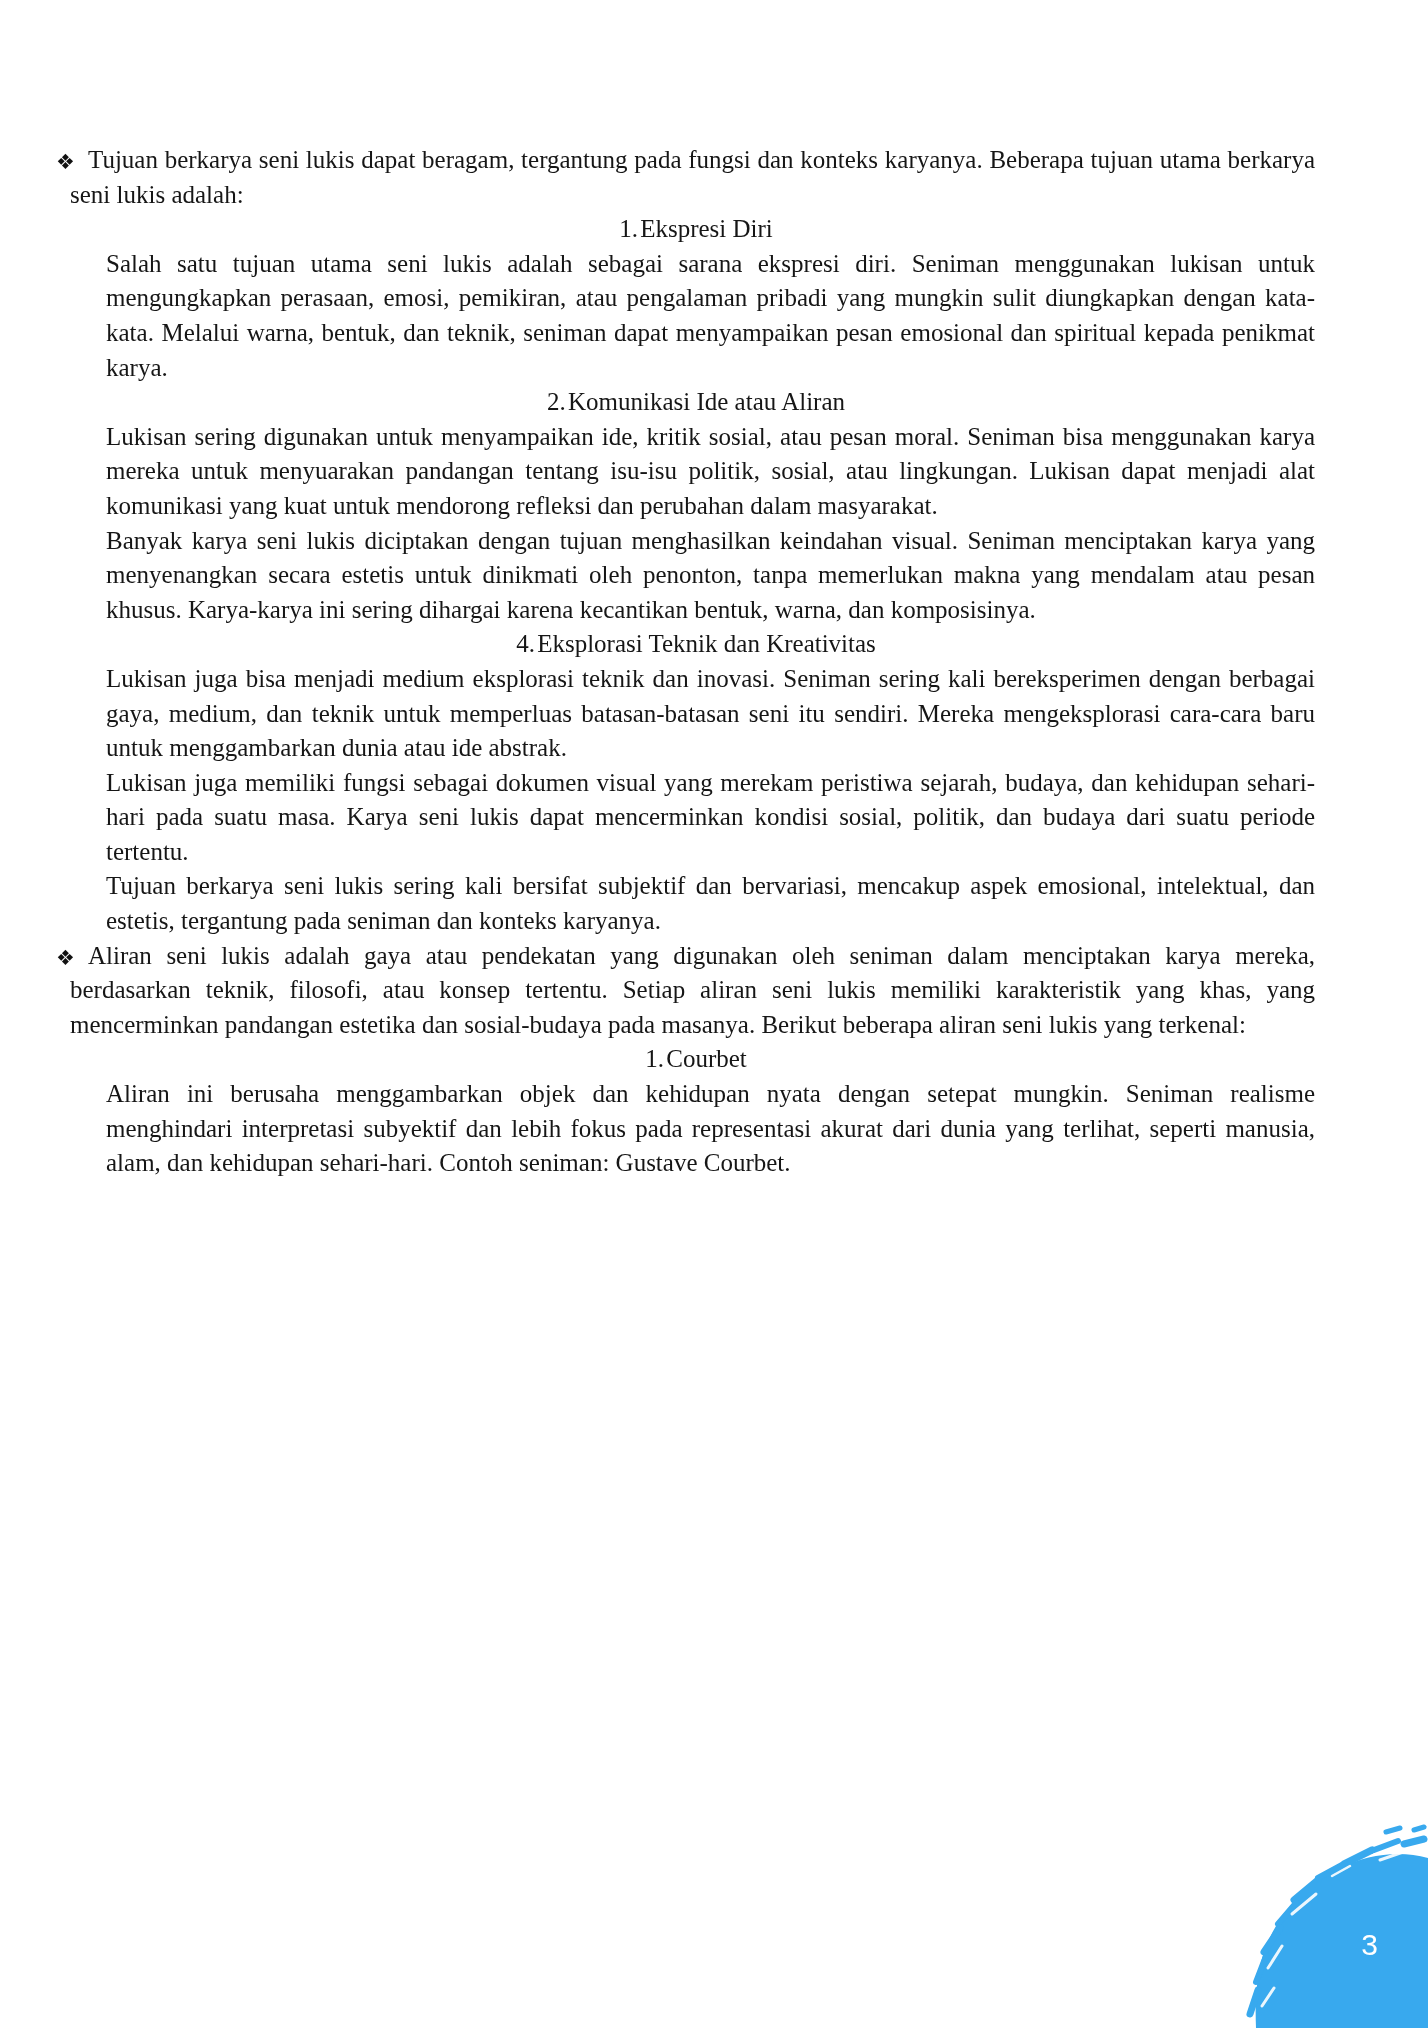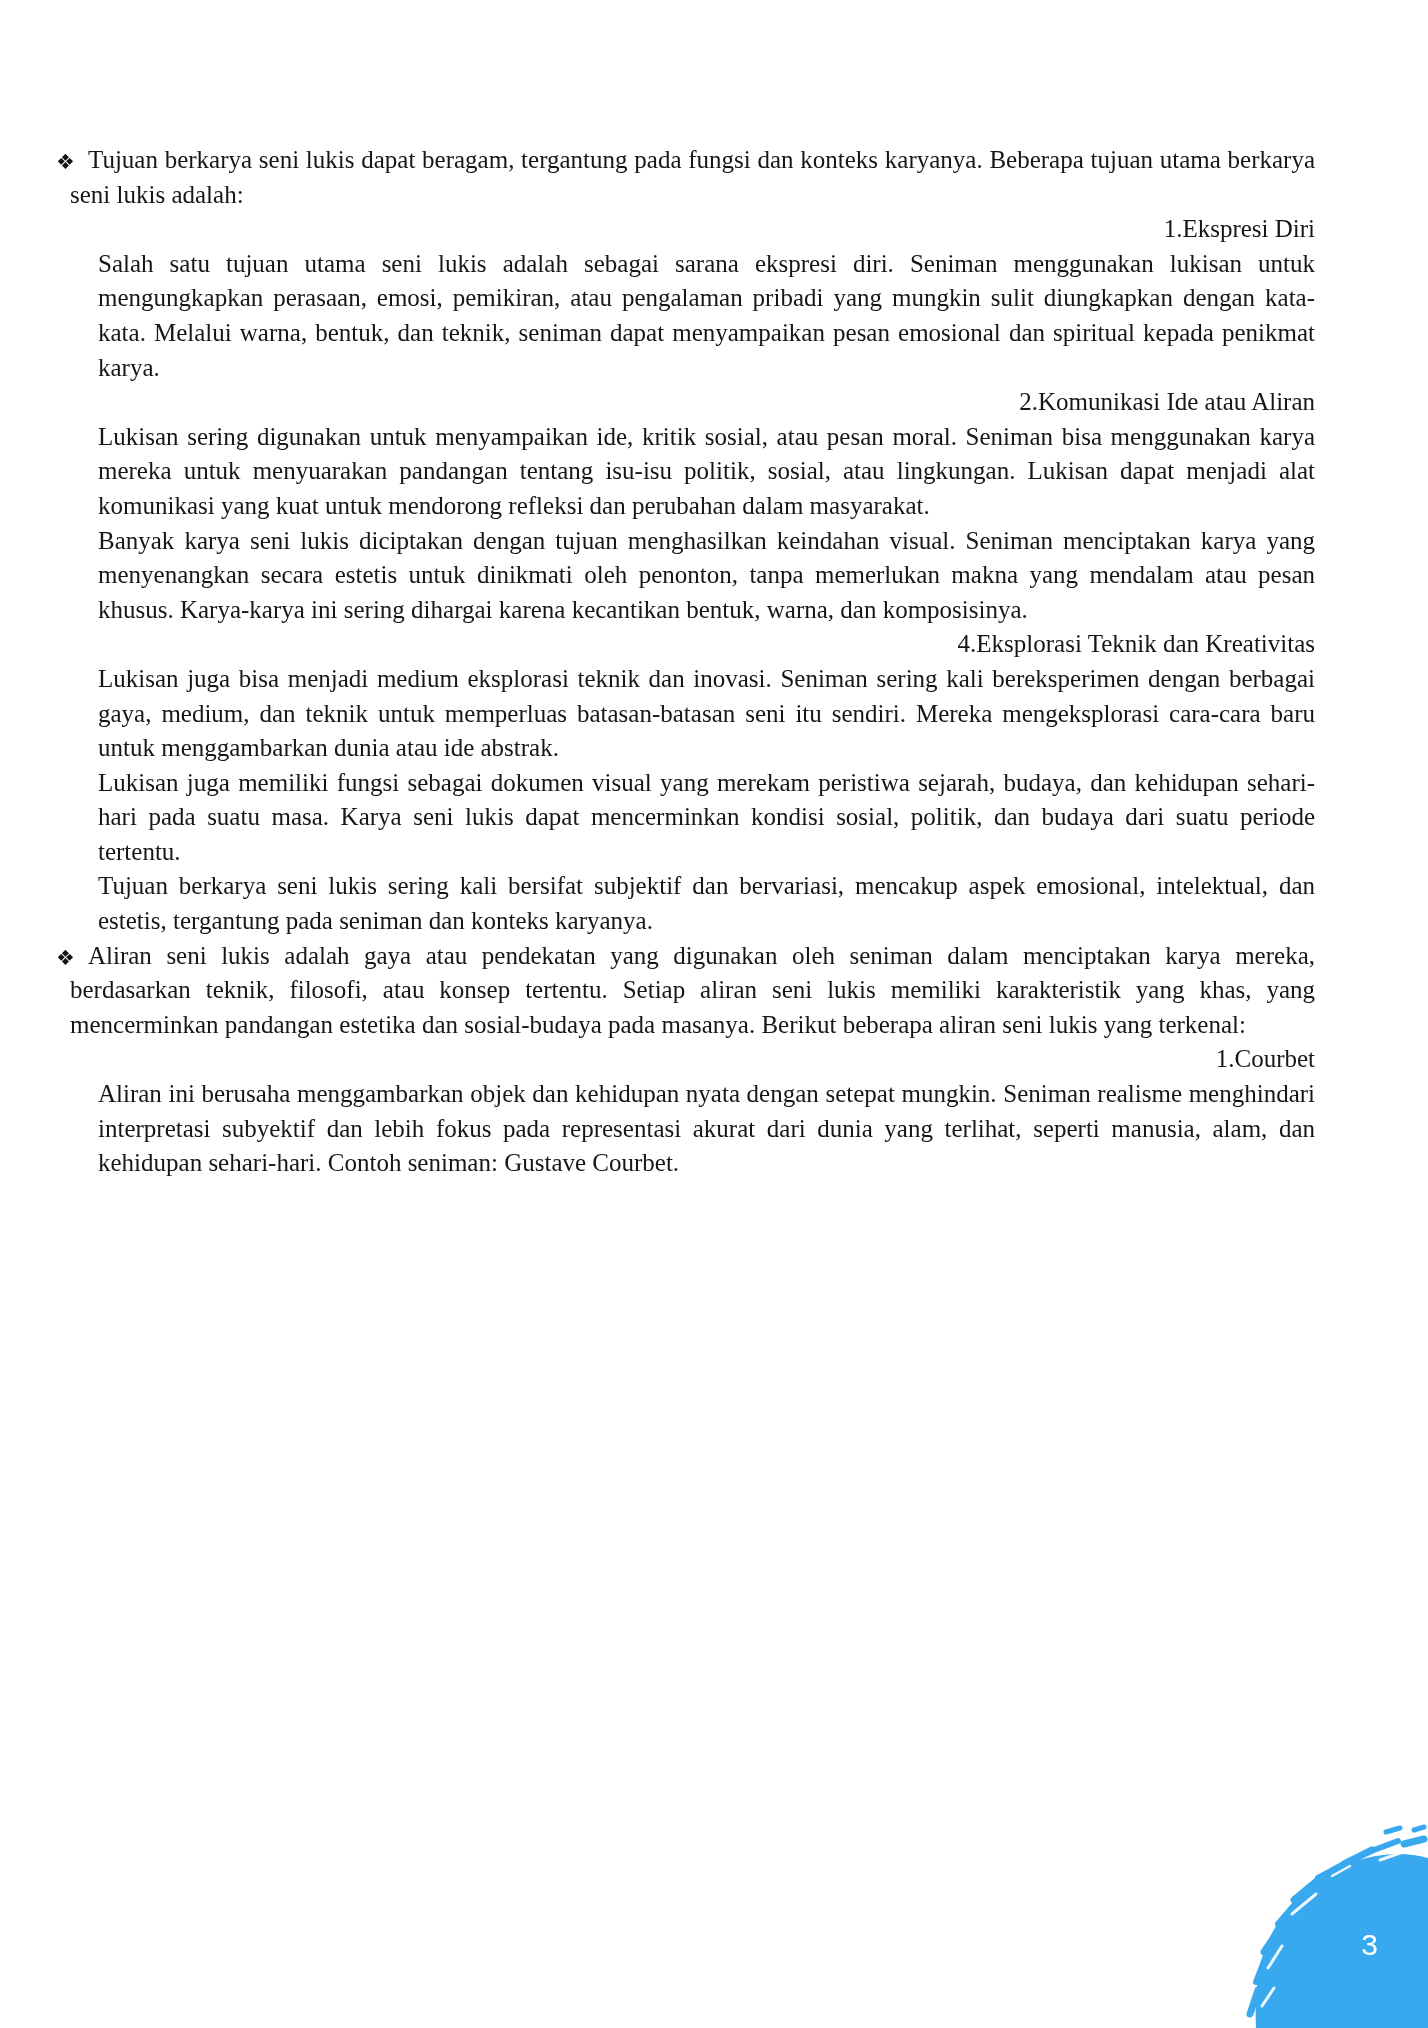--- a/index.html
+++ b/index.html
@@ -28,23 +28,23 @@
     text-indent: 18px;
   }
   .bullet {
     position: absolute;
     left: -14px;
     top: 2px;
     text-indent: 0;
     font-size: 21px;
     color: #111111;
   }
-  .item-head { margin-left: 5px; text-align: right; }
+  .item-head { margin-left: 5px; text-align: center; }
   .num { display: inline-block; width: 23px; }
-  .body { margin-left: 28px; }
+  .body { margin-left: 36px; }
   .corner {
     position: absolute;
     right: 0;
     bottom: 0;
     width: 200px;
     height: 210px;
   }
   .corner svg { position: absolute; right: 0; bottom: 0; display: block; }
   .pagenum {
     position: absolute;

